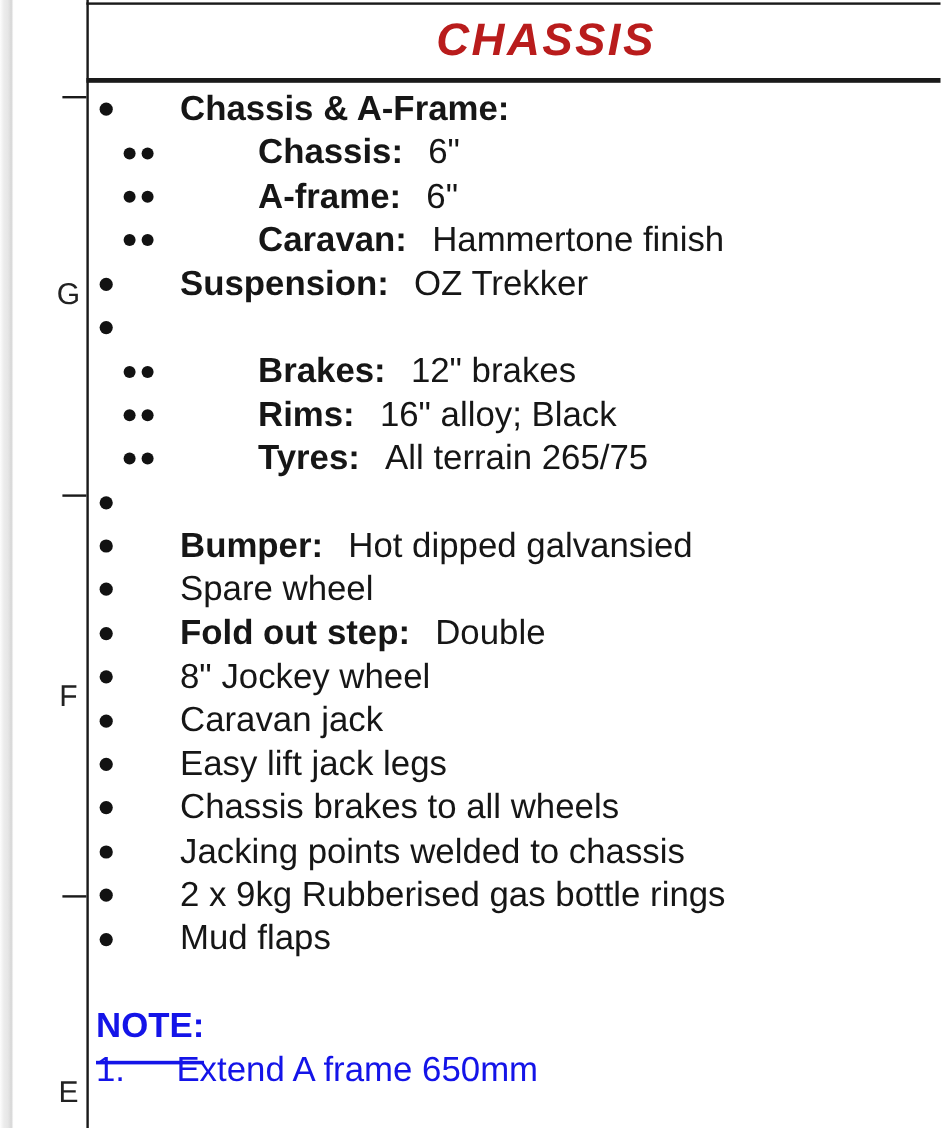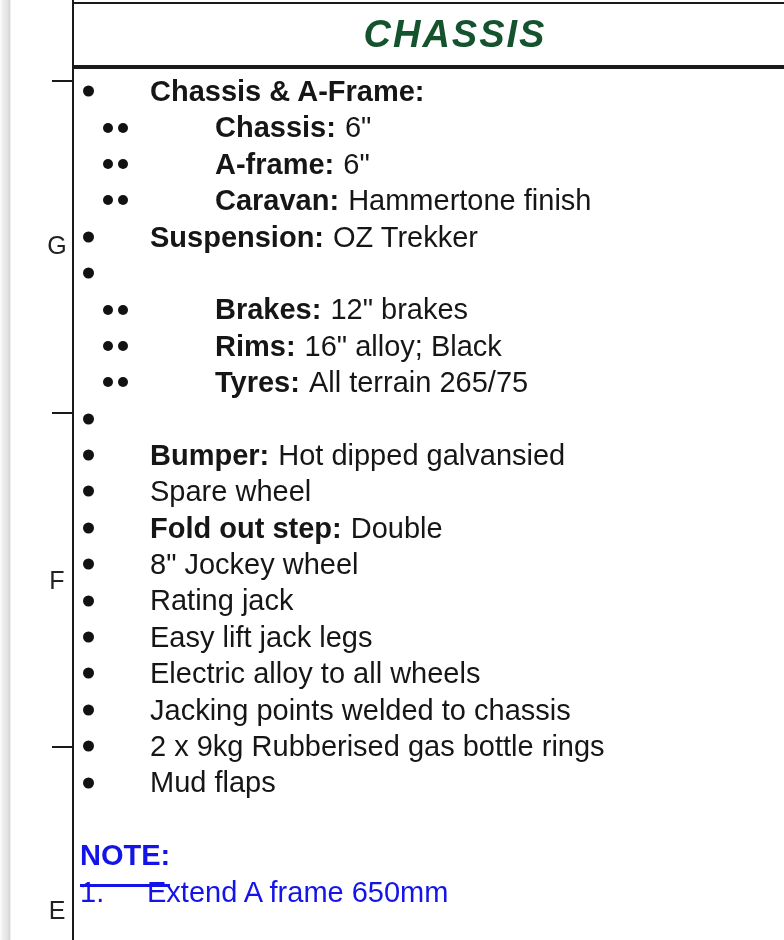--- a/index.html
+++ b/index.html
@@ -25,42 +25,42 @@
   
   .vborder{position:absolute;left:72px;top:0;width:2px;height:940px;background:var(--border-black);}
   .title-topline{position:absolute;left:72px;top:2px;width:712px;height:2px;background:var(--border-black);}
   .title-divider{position:absolute;left:72px;top:65px;width:712px;height:4px;background:var(--border-black);}
   .title-bar{
     position:absolute;left:72px;top:6px;width:766px;height:56px;
     display:flex;align-items:center;justify-content:center;
   }
   .title-text{
     font-size:38px;font-weight:700;font-style:italic;letter-spacing:2px;
-    color:#14532d;white-space:nowrap;
+    color:#b91c1c;white-space:nowrap;
   }
   
   .zone-tick{position:absolute;left:52px;width:20px;height:2px;background:var(--border-black);}
   .tick-1{top:80px;} .tick-2{top:412px;} .tick-3{top:746px;}
   .zone-label{
     position:absolute;left:44px;width:26px;text-align:center;
     font-size:25px;line-height:30px;color:#222;
   }
   .zl-1{top:230px;} .zl-2{top:565px;} .zl-3{top:895px;}
   
   .spec-list{position:absolute;left:74px;top:69px;width:710px;padding-top:4px;}
   .row{position:relative;height:36.4px;line-height:36.4px;white-space:nowrap;font-size:29px;}
   .row .txt{display:inline-block;}
   .l1 .txt{margin-left:76px;}
   .l2 .txt{margin-left:141px;}
   .dot{position:absolute;top:50%;transform:translateY(-50%);background:#121212;border-radius:50%;}
   .l1 .dot-a{left:9px;width:11px;height:11px;}
   .l2 .dot-a{left:29px;width:10px;height:10px;}
   .l2 .dot-b{left:44px;width:10px;height:10px;}
   .lbl{font-weight:700;}
-  .lbl:not(:empty){margin-right:9px;}
+  .lbl:not(:empty){margin-right:21px;}
   
   .note-heading{
     position:absolute;left:80px;top:840px;
     font-size:29px;font-weight:700;color:var(--note-blue);
     line-height:30px;
   }
   .note-heading .u{display:inline-block;border-bottom:3px solid var(--note-blue);padding-bottom:14px;}
   .note-item{
     position:absolute;left:80px;top:874px;width:660px;height:36px;line-height:36px;
     font-size:29px;color:var(--note-blue);white-space:nowrap;
@@ -161,31 +161,31 @@
       <span class="txt"><span class="lbl">Fold out step:</span><span class="val">Double</span></span>
     </div>
 
     <div class="row l1">
       <span class="dot dot-a"></span>
       <span class="txt"><span class="val">8" Jockey wheel</span></span>
     </div>
 
     <div class="row l1">
       <span class="dot dot-a"></span>
-      <span class="txt"><span class="val">Rating jack</span></span>
+      <span class="txt"><span class="val">Caravan jack</span></span>
     </div>
 
     <div class="row l1">
       <span class="dot dot-a"></span>
       <span class="txt"><span class="val">Easy lift jack legs</span></span>
     </div>
 
     <div class="row l1">
       <span class="dot dot-a"></span>
-      <span class="txt"><span class="val">Electric alloy to all wheels</span></span>
+      <span class="txt"><span class="val">Chassis brakes to all wheels</span></span>
     </div>
 
     <div class="row l1">
       <span class="dot dot-a"></span>
       <span class="txt"><span class="val">Jacking points welded to chassis</span></span>
     </div>
 
     <div class="row l1">
       <span class="dot dot-a"></span>
       <span class="txt"><span class="val">2 x 9kg Rubberised gas bottle rings</span></span>

